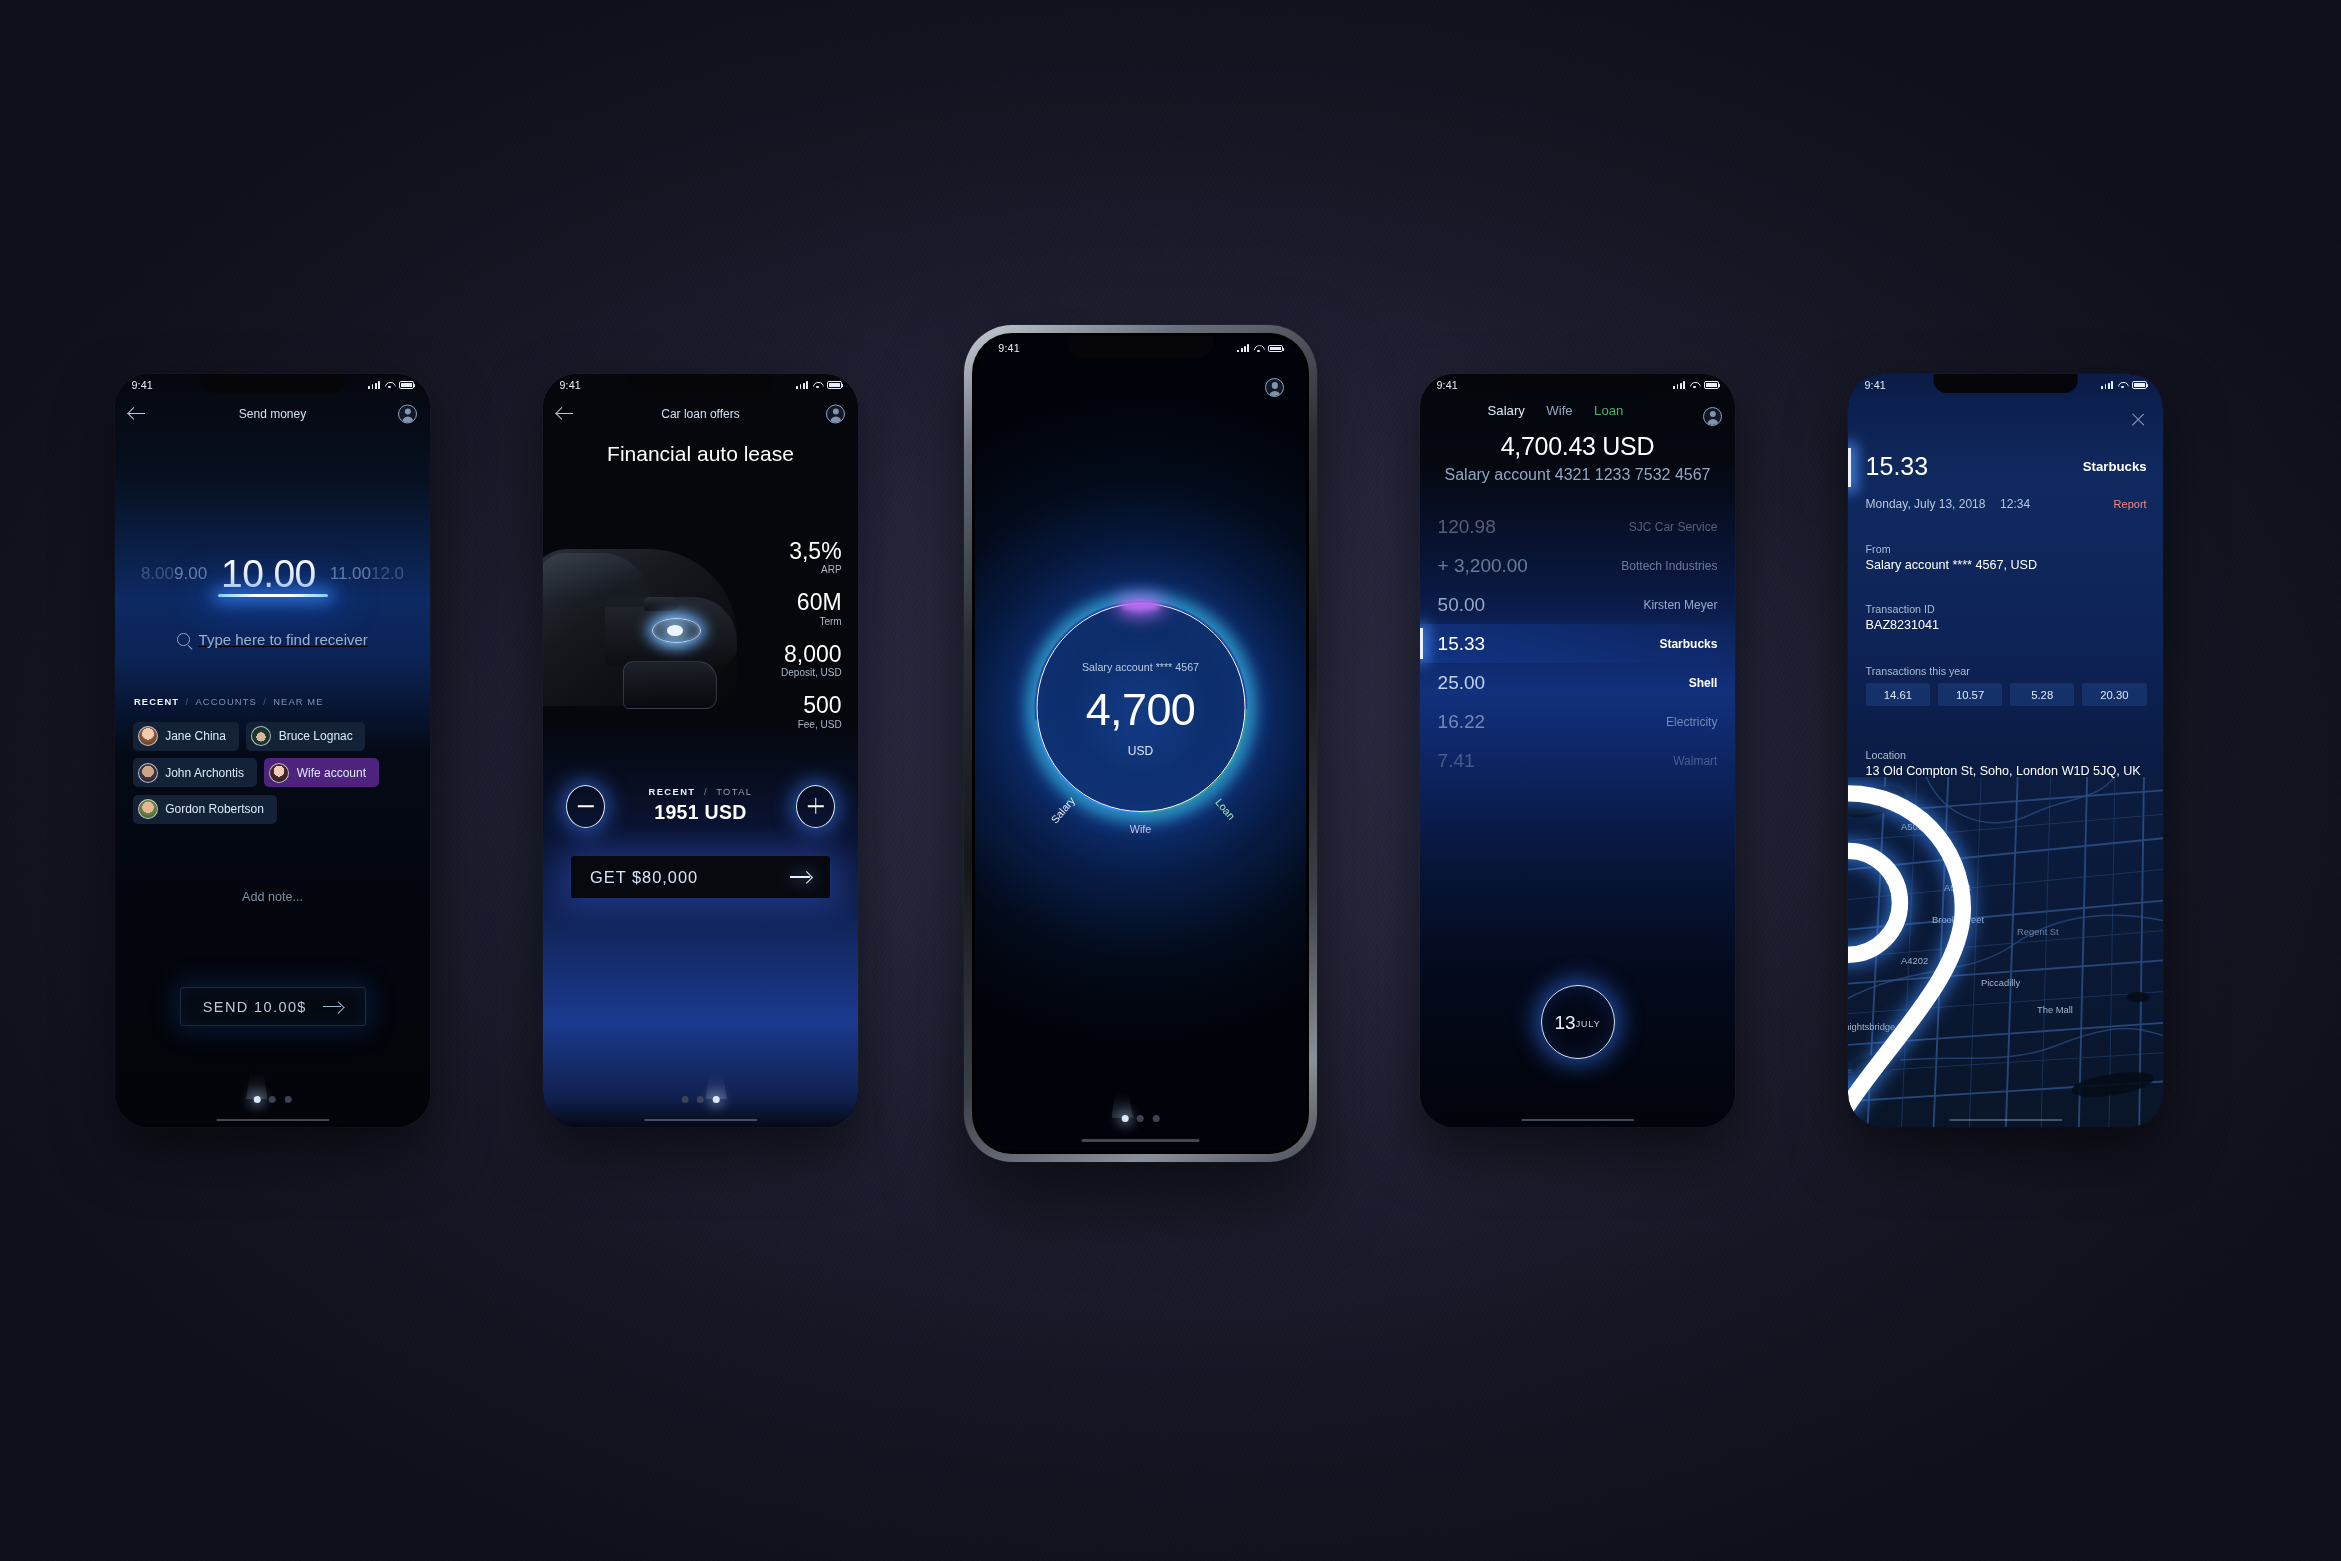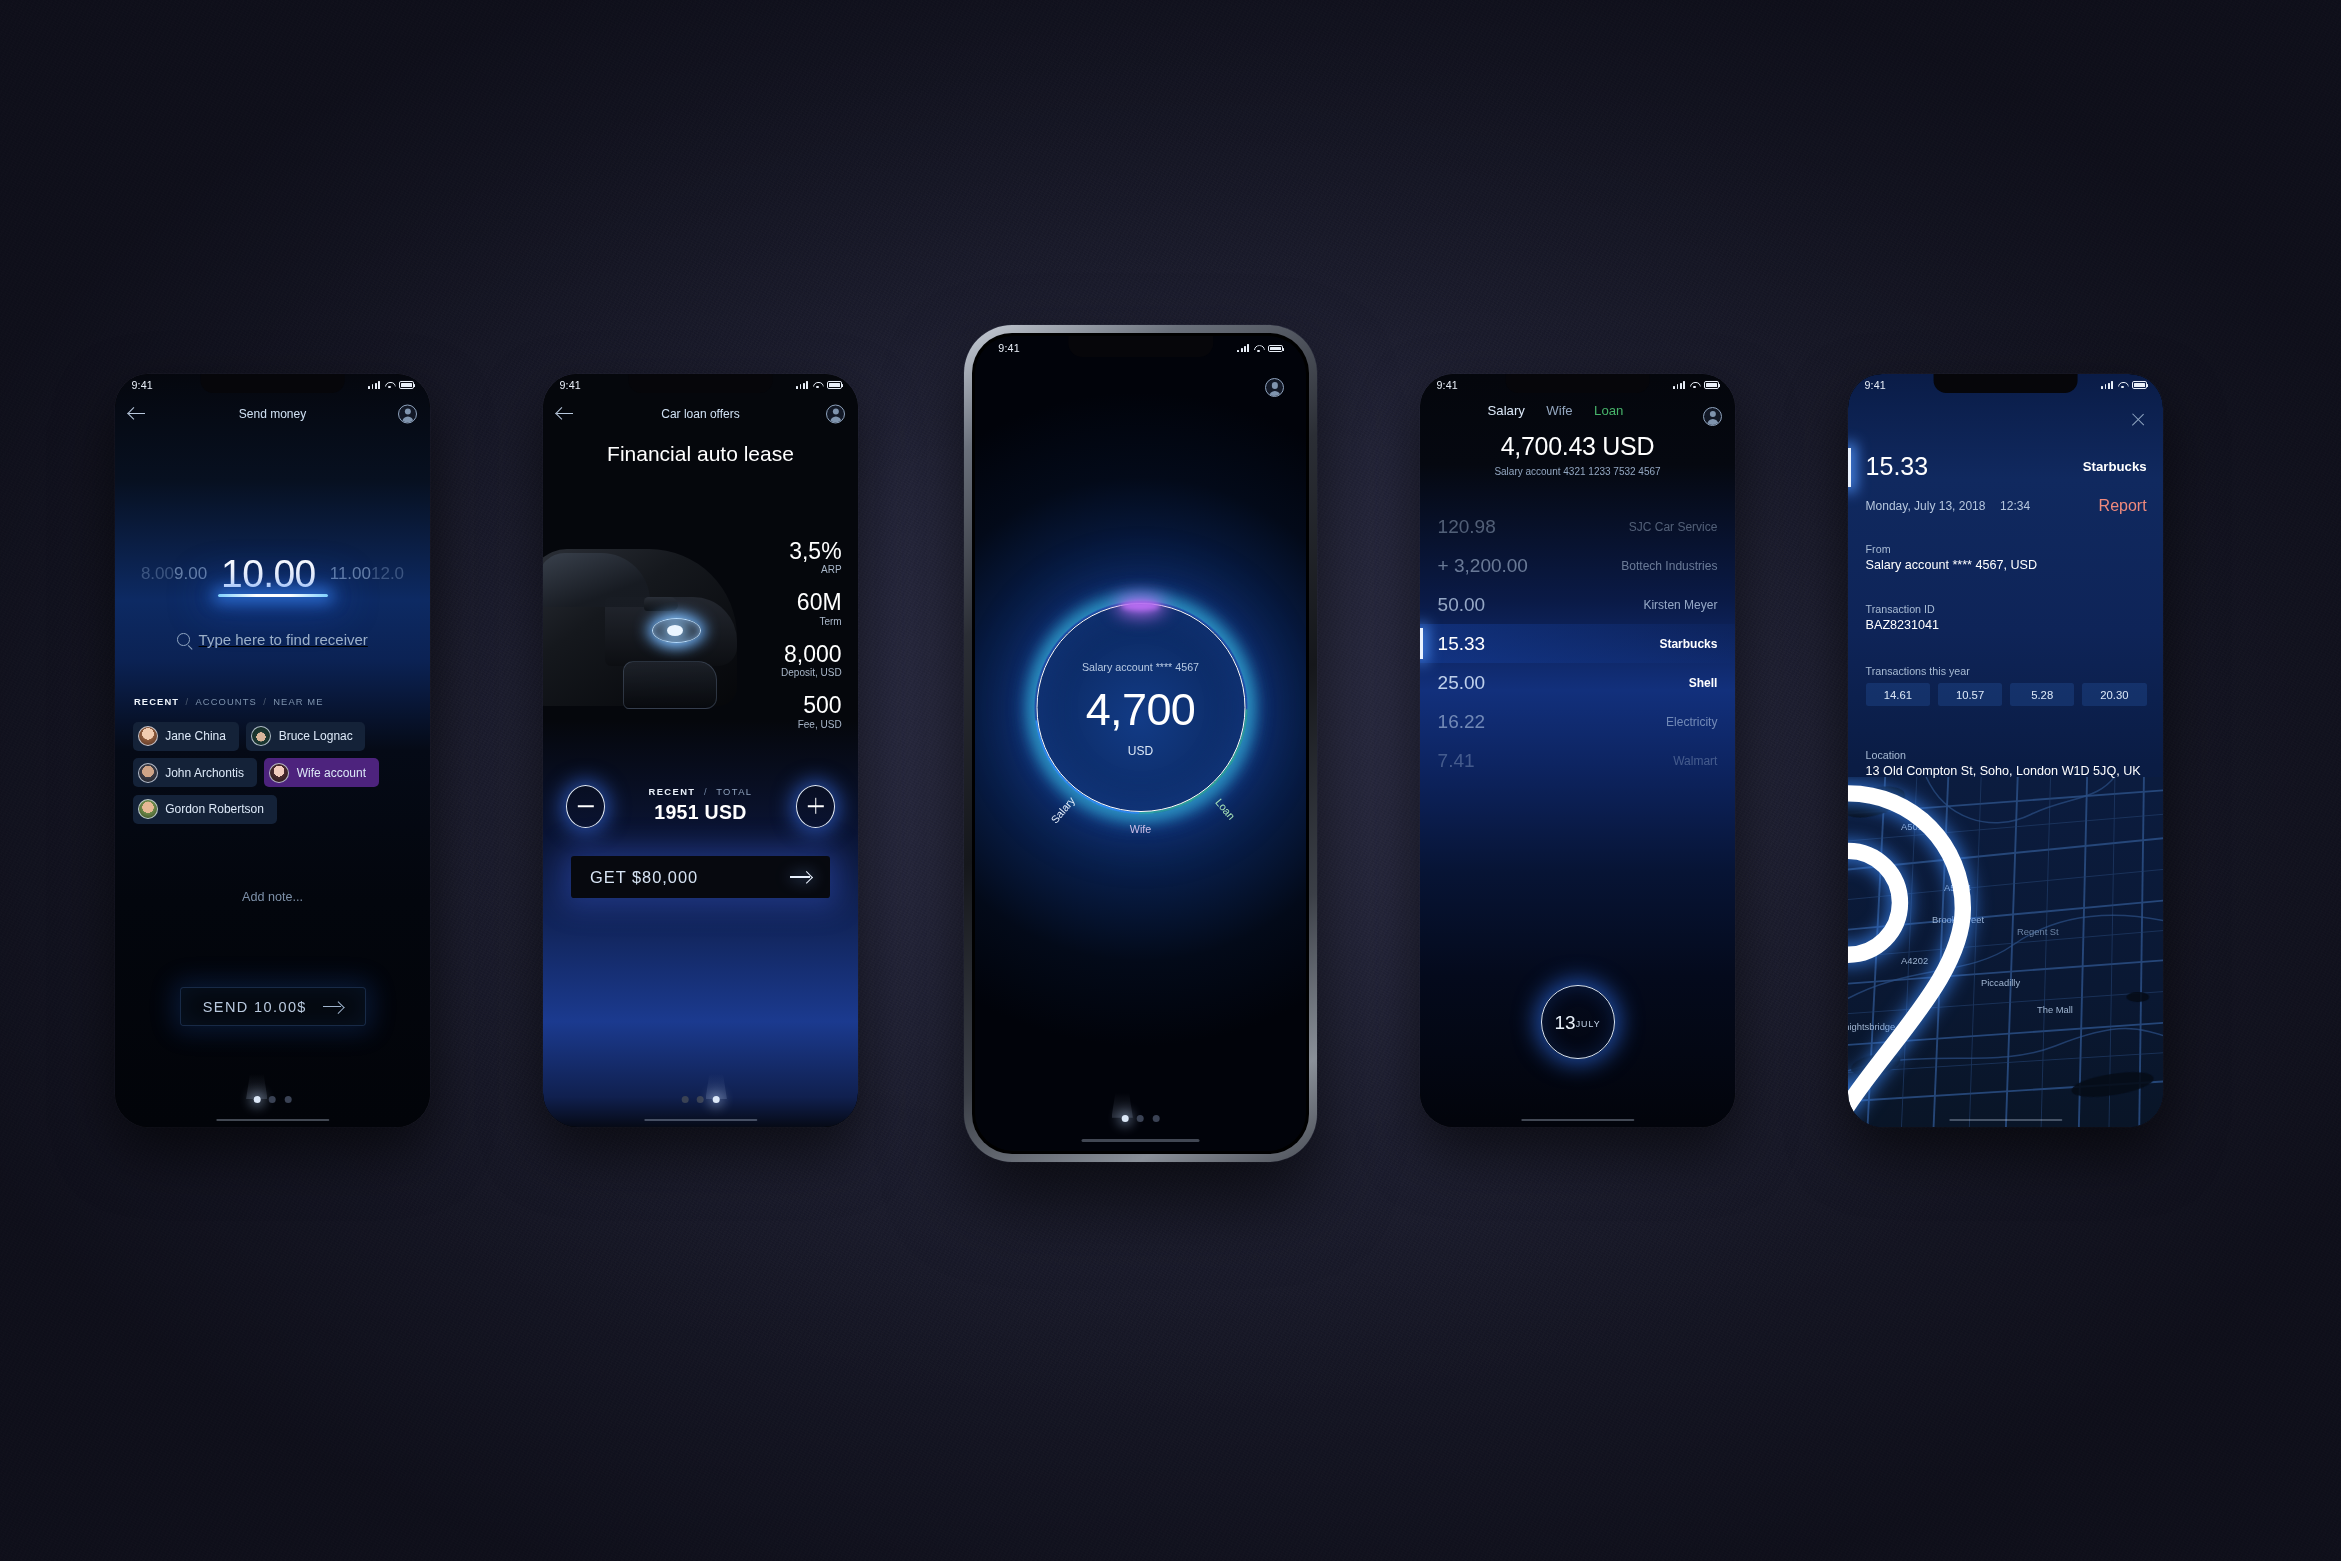--- a/index.html
+++ b/index.html
@@ -235,21 +235,21 @@
   #p4 .screen{ background:linear-gradient(to bottom,#04060c 0%,#050810 12%,#0a1a46 30%,#12307c 42%,#0d2461 52%,#071435 66%,#040a1c 80%,#02040b 100%); }
   .acct-tabs{ position:absolute; top:29px; left:0; right:44px; display:flex;
     align-items:center; justify-content:center; gap:21.4px; z-index:21; }
   .acct-tabs .tb{ font-size:13.2px; font-weight:300; cursor:pointer;}
   .acct-tabs .tb.salary{ color:#dce9f9; font-weight:500;}
   .acct-tabs .tb.wife{ color:#93a6bf; }
   .acct-tabs .tb.loan{ color:#47b36a; }
   .bal-big{ position:absolute; top:58px; left:0; right:0; text-align:center;
     color:#fff; font-size:25px; font-weight:300; letter-spacing:-0.3px;}
   .bal-sub{ position:absolute; top:92px; left:0; right:0; text-align:center;
-    color:#93a7c1; font-size:10px; font-weight:300;}
+    color:#93a7c1; font-size:16px; font-weight:300;}
   .txlist{ position:absolute; top:133px; left:0; right:0; }
   .tx{ position:relative; display:flex; align-items:center; justify-content:space-between;
     padding:0 17.6px; height:39px; cursor:pointer; }
   .tx .amt{ font-size:19px; font-weight:300; }
   .tx .who{ font-size:12px; font-weight:300; }
   .tx.o1 .amt,.tx.o1 .who{ color:rgba(193,212,236,.40); }
   .tx.o2 .amt,.tx.o2 .who{ color:rgba(193,212,236,.52); }
   .tx.o3 .amt,.tx.o3 .who{ color:rgba(203,222,245,.72); }
   .tx.sel{ background:linear-gradient(90deg, rgba(20,60,150,.55), rgba(16,44,112,.22)); }
   .tx.sel .amt{ color:#fff; } .tx.sel .who{ color:#fff; font-weight:600; }
@@ -275,21 +275,21 @@
   .det-head{ position:absolute; top:78px; left:17.6px; right:16.4px;
     display:flex; align-items:center; justify-content:space-between; }
   .det-head .amt{ color:#fff; font-size:25px; font-weight:300;}
   .det-head .who{ color:#fff; font-size:13.2px; font-weight:600;}
   .det-bar{ position:absolute; left:0; top:74px; width:3.1px; height:39px; background:#eaf3ff;
     box-shadow:0 0 14px 5px rgba(80,150,255,.9);}
   .det-date{ position:absolute; top:123px; left:17.6px; right:16.4px;
     display:flex; align-items:center; justify-content:space-between;}
   .det-date .dt{ color:#b6c7de; font-size:12px; font-weight:300;}
   .det-date .dt .tm{ margin-left:11.3px; }
-  .det-date .rep{ color:#f08a7d; font-size:16px; font-weight:300; cursor:pointer;}
+  .det-date .rep{ color:#f08a7d; font-size:11px; font-weight:300; cursor:pointer;}
   .field{ position:absolute; left:17.6px; right:16.4px; }
   .field .k{ color:#a8bbd4; font-size:10.7px; font-weight:300; }
   .field .v{ color:#fff; font-size:12.6px; font-weight:400; margin-top:3.1px;}
   #f-from{ top:169px; } #f-txid{ top:229px; } #f-year{ top:291px; }
   .ylist{ display:flex; gap:7.6px; margin-top:6.3px; }
   .ybox{ flex:1; height:23px; border-radius:2.5px; background:rgba(30,70,140,.45);
     display:flex; align-items:center; justify-content:center;
     color:#dde9f8; font-size:11.3px; font-weight:300; cursor:pointer;}
   #f-loc{ top:375px; z-index:6; }
   .map{ position:absolute; left:0; right:0; top:403px; bottom:0; overflow:hidden;

